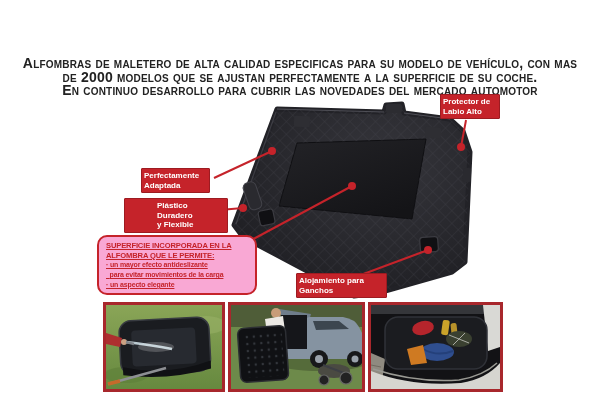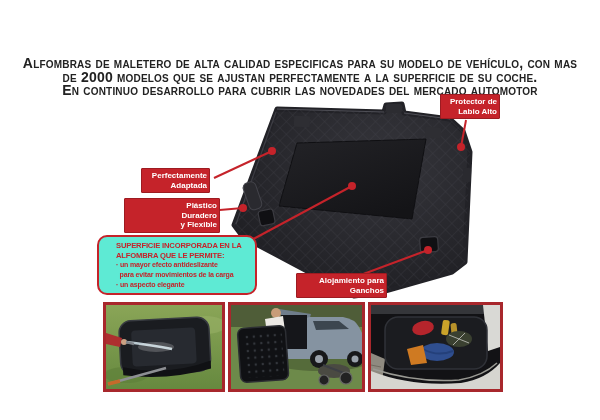--- a/index.html
+++ b/index.html
@@ -9,30 +9,30 @@
   html,body{margin:0;padding:0;background:#fff;}
   .stage{position:relative;width:600px;height:420px;background:#fff;overflow:hidden;
          font-family:"Liberation Sans",sans-serif;}
   .title-wrap{position:absolute;top:25px;left:0;right:0;text-align:center;}
   .title{display:inline-block;font-size:23px;font-weight:bold;color:var(--text-black,#1d1d1d);
          letter-spacing:-0.3px;transform:scaleX(0.68);transform-origin:center;white-space:nowrap;}
   .intro{position:absolute;top:57px;left:0;right:0;text-align:center;color:#222;
          font-size:14px;font-weight:bold;font-variant:small-caps;line-height:13.5px;letter-spacing:.2px;}
   .diagram-svg{position:absolute;left:0;top:0;width:600px;height:420px;}
   .tag{position:absolute;background:var(--accent-red,#c5232a);border:1px solid var(--accent-red-dark,#9d1b21);
-       color:#fff;font-weight:bold;font-size:8px;line-height:9.6px;text-align:right;
+       color:#fff;font-weight:bold;font-size:8px;line-height:9.6px;text-align:left;
        padding:2px 2px;white-space:pre-line;box-sizing:border-box;border-radius:1px;}
   .tag-protector{left:440px;top:94px;width:60px;}
   .tag-adaptada{left:141px;top:168px;width:69px;}
-  .tag-plastico{left:124px;top:198px;width:96px;padding-left:32px;}
+  .tag-plastico{left:124px;top:198px;width:104px;padding-left:32px;}
   .tag-ganchos{left:280px;top:273px;width:91px;margin-left:16px;}
   .surface-note{position:absolute;left:97px;top:235px;width:160px;min-height:57px;box-sizing:border-box;
-       background:#5eead4;border:2px solid var(--accent-red,#c5232a);border-radius:10px;
-       padding:4px 4px 3px 17px;color:var(--accent-red,#c5232a);font-weight:bold;
-       font-size:7px;line-height:9.7px;letter-spacing:-0.15px;}
+       background:#f9a8d4;border:2px solid var(--accent-red,#c5232a);border-radius:10px;
+       padding:4px 4px 3px 7px;color:var(--accent-red,#c5232a);font-weight:bold;
+       font-size:7px;line-height:9.7px;letter-spacing:-0.15px;text-decoration:underline;}
   .surface-note .heading{white-space:pre-line;font-size:7.6px;}
   .surface-note .bullet{white-space:pre-wrap;}
   .photos{position:absolute;left:103px;top:302px;display:flex;gap:3px;}
   .photo{border:3px solid var(--photo-frame-red,#a8272c);height:90px;box-sizing:border-box;background:#111;}
   .photo svg{display:block;width:100%;height:100%;}
   .p1{width:122px;} .p2{width:137px;} .p3{width:135px;}
 </style>
 </head>
 <body>
 

